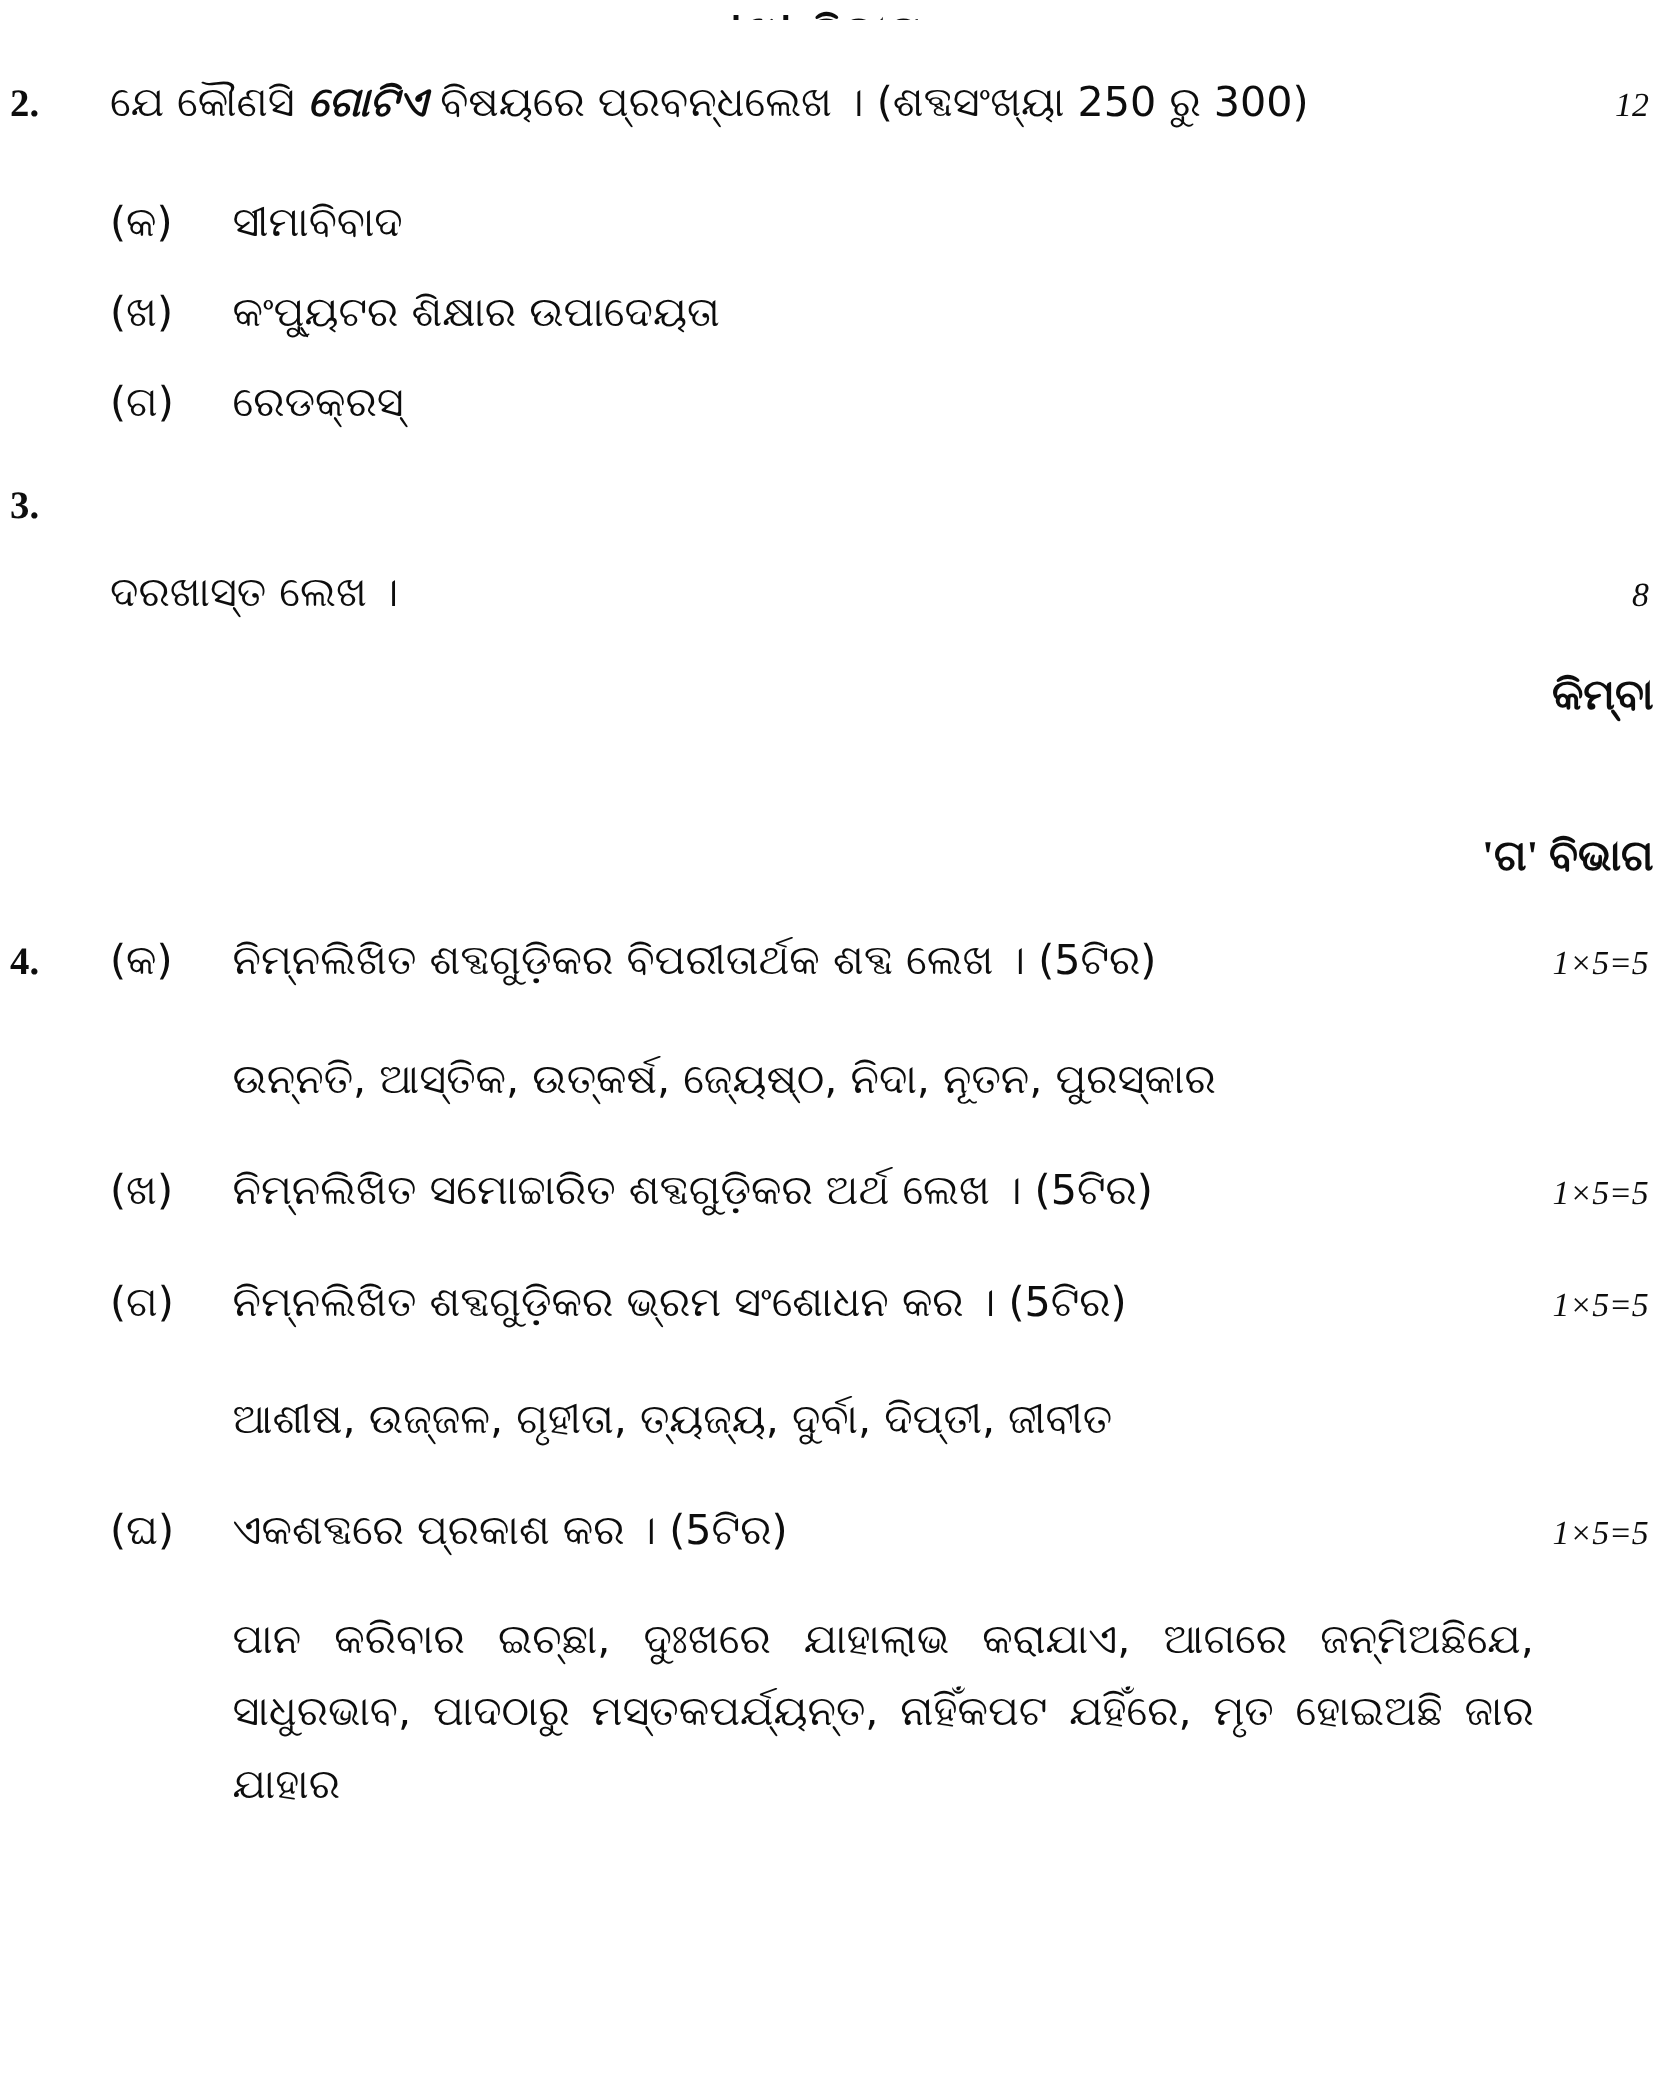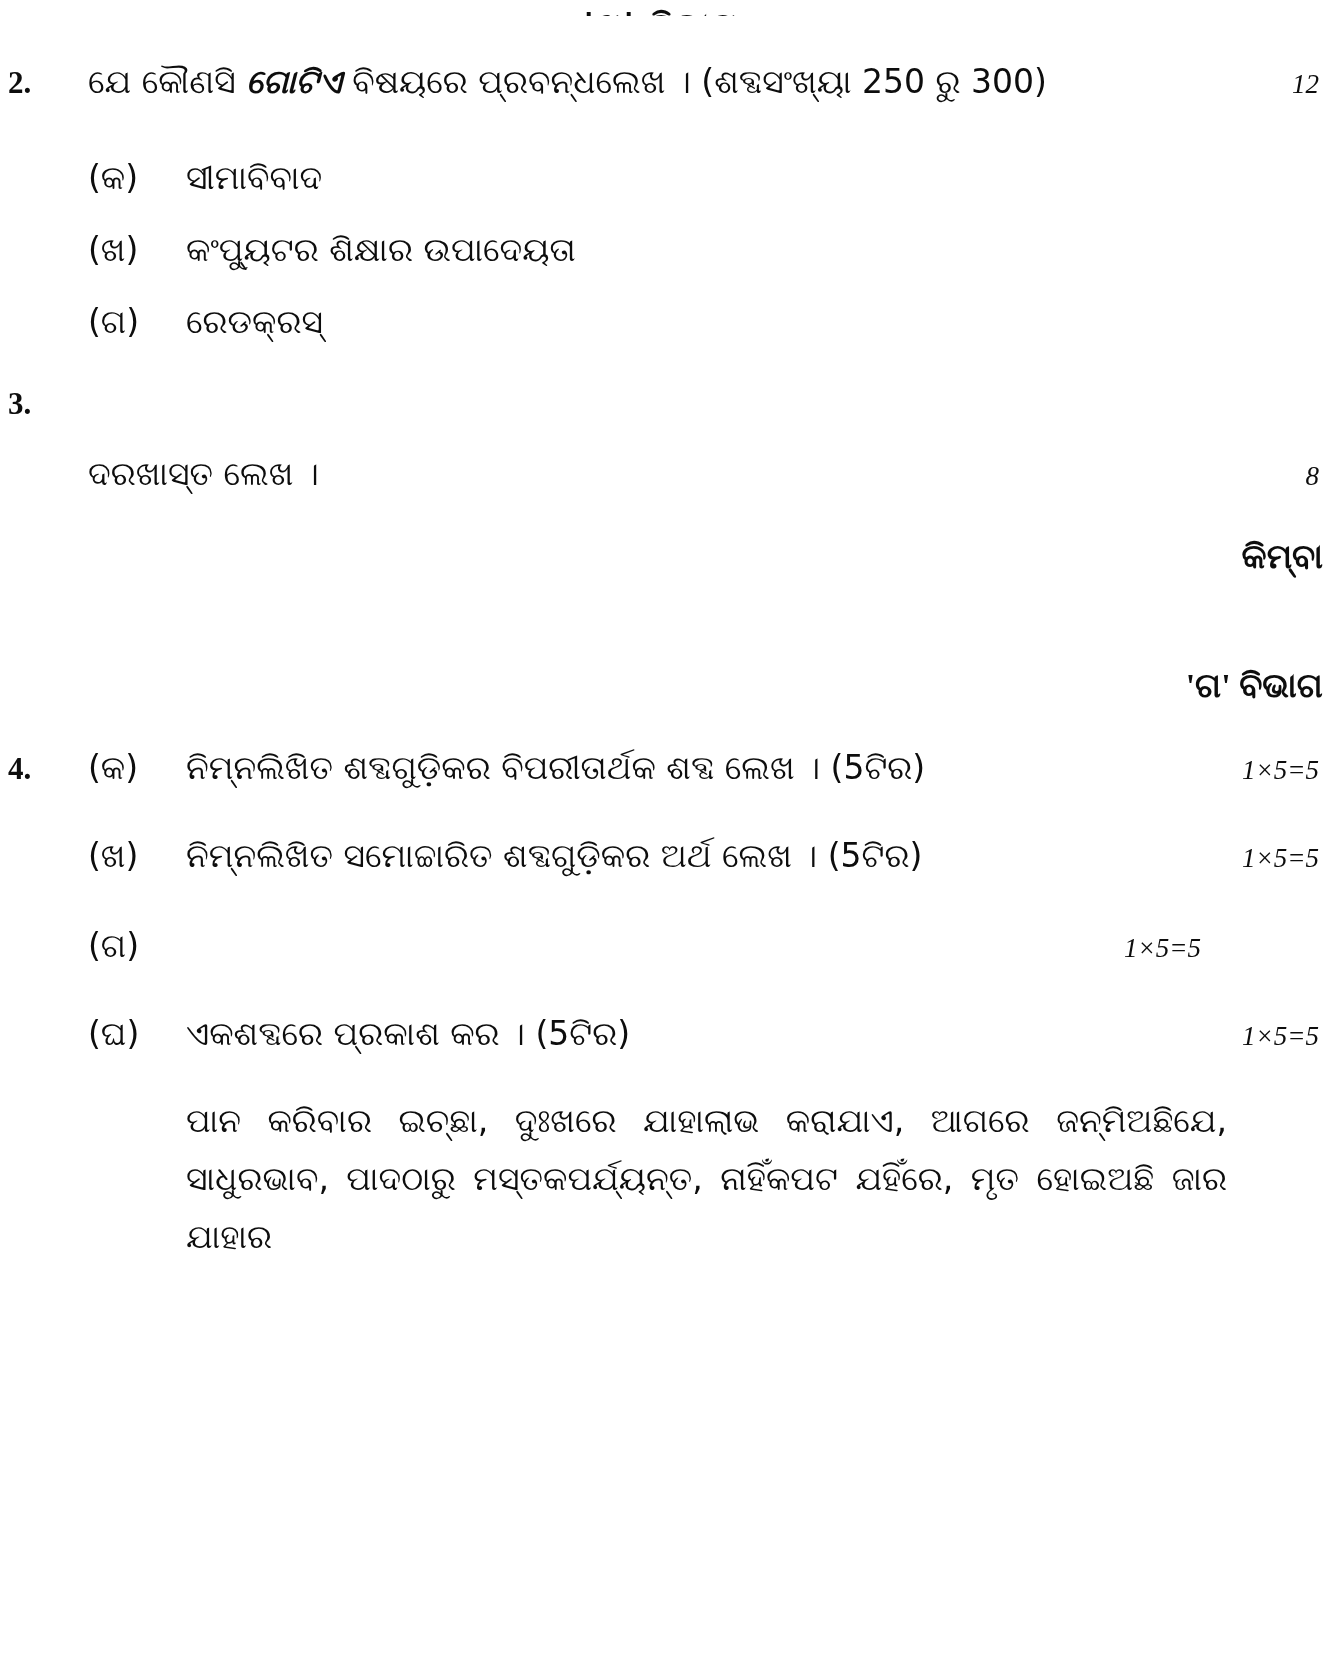--- a/index.html
+++ b/index.html
@@ -98,33 +98,36 @@
 
 
   <div class="centerline" id="row-sec">'ଗ' ବିଭାଗ</div>
 
   <div class="optrow" id="row-4a">
     <span class="qnum">4.</span>
     <span class="optlabel">(କ)</span>
     <span>ନିମ୍ନଲିଖିତ ଶବ୍ଦଗୁଡ଼ିକର ବିପରୀତାର୍ଥକ ଶବ୍ଦ ଲେଖ । (5ଟିର)</span>
     <span class="marks">1×5=5</span>
   </div>
+  <div class="words" id="words-a">ଉନ୍ନତି, ଆସ୍ତିକ, ଉତ୍କର୍ଷ, ଜ୍ୟେଷ୍ଠ, ନିଦା, ନୂତନ, ପୁରସ୍କାର</div>
 
   <div class="optrow" id="row-4b">
     <span></span>
     <span class="optlabel">(ଖ)</span>
     <span>ନିମ୍ନଲିଖିତ ସମୋଚ୍ଚାରିତ ଶବ୍ଦଗୁଡ଼ିକର ଅର୍ଥ ଲେଖ । (5ଟିର)</span>
     <span class="marks">1×5=5</span>
   </div>
 
   <div class="optrow" id="row-4c">
     <span></span>
     <span class="optlabel">(ଗ)</span>
+    <span>ନିମ୍ନଲିଖିତ ଶବ୍ଦଗୁଡ଼ିକର ଭ୍ରମ ସଂଶୋଧନ କର । (5ଟିର)</span>
     <span class="marks">1×5=5</span>
   </div>
+  <div class="words" id="words-c">ଆଶୀଷ, ଉଜ୍ଜଳ, ଗୃହୀତା, ତ୍ୟଜ୍ୟ, ଦୁର୍ବା, ଦିପ୍ତୀ, ଜୀବୀତ</div>
 
   <div class="optrow" id="row-4d">
     <span></span>
     <span class="optlabel">(ଘ)</span>
     <span>ଏକଶବ୍ଦରେ ପ୍ରକାଶ କର । (5ଟିର)</span>
     <span class="marks">1×5=5</span>
   </div>
   <div class="words justify" id="words-d">ପାନ କରିବାର ଇଚ୍ଛା, ଦୁଃଖରେ ଯାହାଲାଭ କରାଯାଏ, ଆଗରେ ଜନ୍ମିଅଛିଯେ, ସାଧୁରଭାବ, ପାଦଠାରୁ ମସ୍ତକପର୍ଯ୍ୟନ୍ତ, ନାହିଁକପଟ ଯହିଁରେ, ମୃତ ହୋଇଅଛି ଜାର ଯାହାର</div>
 
 </div>

